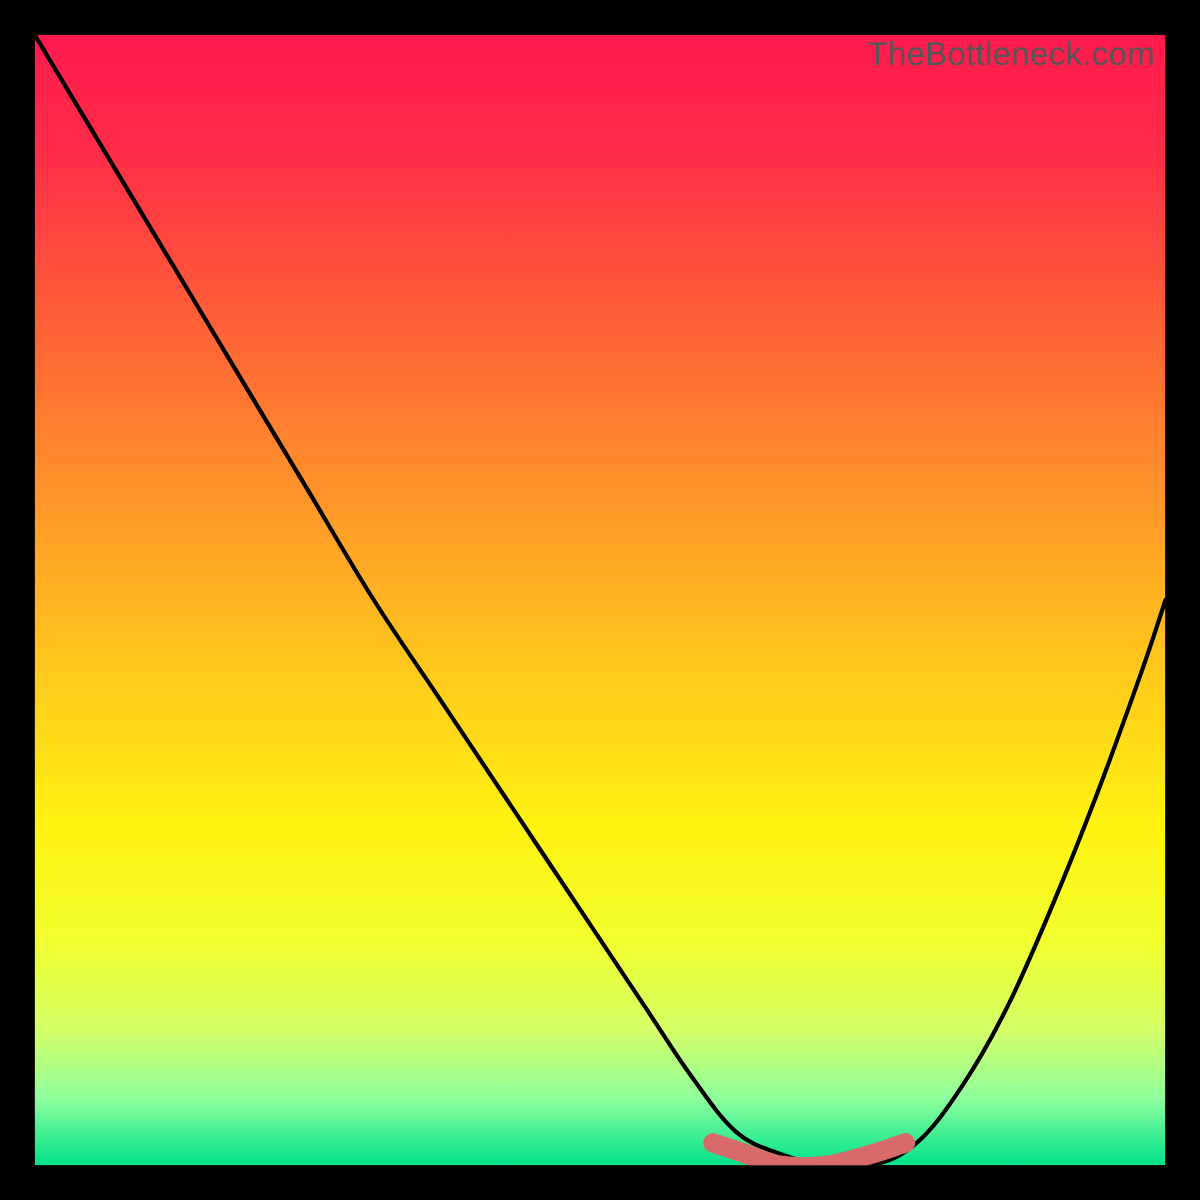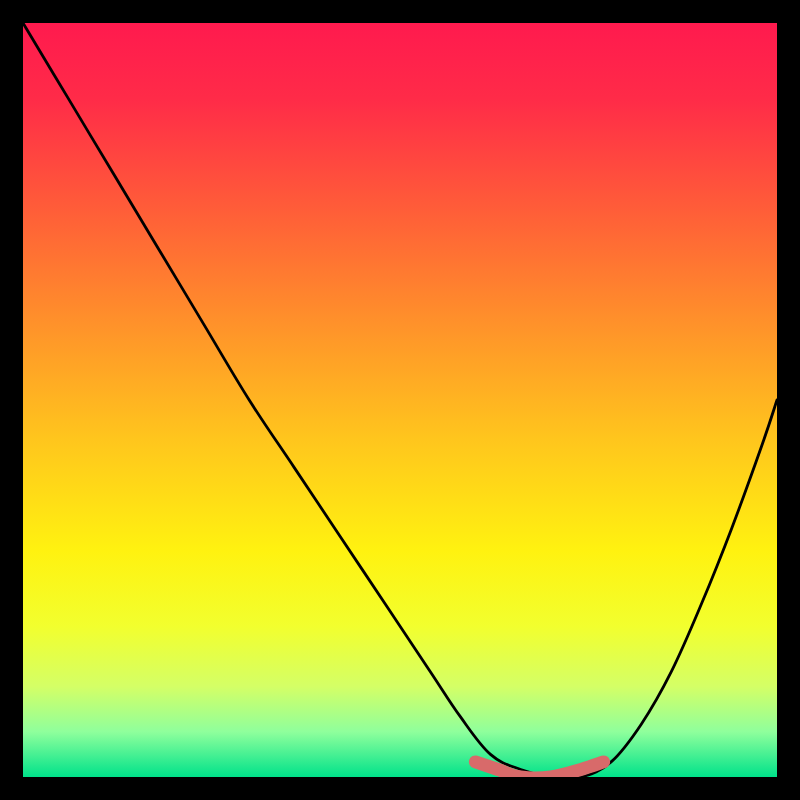--- a/index.html
+++ b/index.html
@@ -67,16 +67,17 @@
           </linearGradient>
       </defs>
       <rect x="0" y="0" width="754" height="754" fill="url(#bg-grad)"></rect>
     </svg>
 
     <svg class="curve-svg" viewBox="0 0 754 754" preserveAspectRatio="none">
       <path id="main-curve" fill="none" stroke="#000000" stroke-width="2.8" stroke-linecap="round" stroke-linejoin="round" d="M 0 0 C 8.143199999999998 13.571999999999996, 28.953599999999998 48.255999999999986, 45.239999999999995 75.39999999999998 C 61.526399999999995 102.54399999999997, 74.19359999999999 123.65599999999995, 90.47999999999999 150.79999999999995 C 106.76639999999999 177.94399999999996, 119.4336 199.05600000000004, 135.72 226.20000000000005 C 152.00639999999999 253.34400000000005, 164.6736 274.456, 180.95999999999998 301.6 C 197.24639999999997 328.744, 209.91359999999997 351.21320000000003, 226.2 377 C 242.4864 402.78679999999997, 255.15359999999998 420.4304, 271.44 444.86 C 287.7264 469.2896, 300.3936 488.29040000000003, 316.68 512.72 C 332.9664 537.1496, 345.63359999999994 556.1504, 361.91999999999996 580.5799999999999 C 378.2064 605.0095999999999, 393.588 628.0819999999999, 407.16 648.4399999999999 C 420.732 668.798, 426.4624 678.7507999999999, 437.32 693.68 C 448.1776 708.6092, 456.6224 721.8796, 467.48 731.38 C 478.3376 740.8804, 486.78240000000005 742.3884, 497.64000000000004 746.46 C 508.49760000000003 750.5316, 516.9423999999999 752.6428, 527.8 754 C 538.6576 755.3572, 547.1024 756.7144, 557.96 754 C 568.8176000000001 751.2856, 577.2624000000001 748.4204, 588.12 738.92 C 598.9775999999999 729.4196, 607.4224 717.5064, 618.28 701.22 C 629.1375999999999 684.9336000000001, 637.5823999999999 670.1551999999999, 648.4399999999999 648.4399999999999 C 659.2976 626.7248, 667.7424 606.3667999999999, 678.6 580.5799999999999 C 689.4576000000001 554.7932, 697.9024000000001 533.6812, 708.76 505.17999999999995 C 719.6175999999999 476.67879999999997, 730.7768 445.3124, 738.92 422.24 C 747.0631999999999 399.1676, 751.2856 385.1432, 754 377"></path>
       <path id="highlight-curve" fill="none" stroke="#d86a6a" stroke-width="13" stroke-linecap="round" stroke-linejoin="round" d="M 452.4 738.92 C 456.47159999999997 740.2772, 466.87679999999995 743.7456000000001, 475.02 746.46 C 483.1632 749.1744, 488.13960000000003 752.6428, 497.64000000000004 754 C 507.14040000000006 755.3572, 516.9423999999999 755.3572, 527.8 754 C 538.6576 752.6428, 548.4596 749.1744, 557.96 746.46 C 567.4604 743.7456000000001, 576.5084 740.2772, 580.58 738.92"></path>
     </svg>
 
+    <div class="watermark">TheBottleneck.com</div>
 
   </div>
 
 </div>
 
 </body></html>

